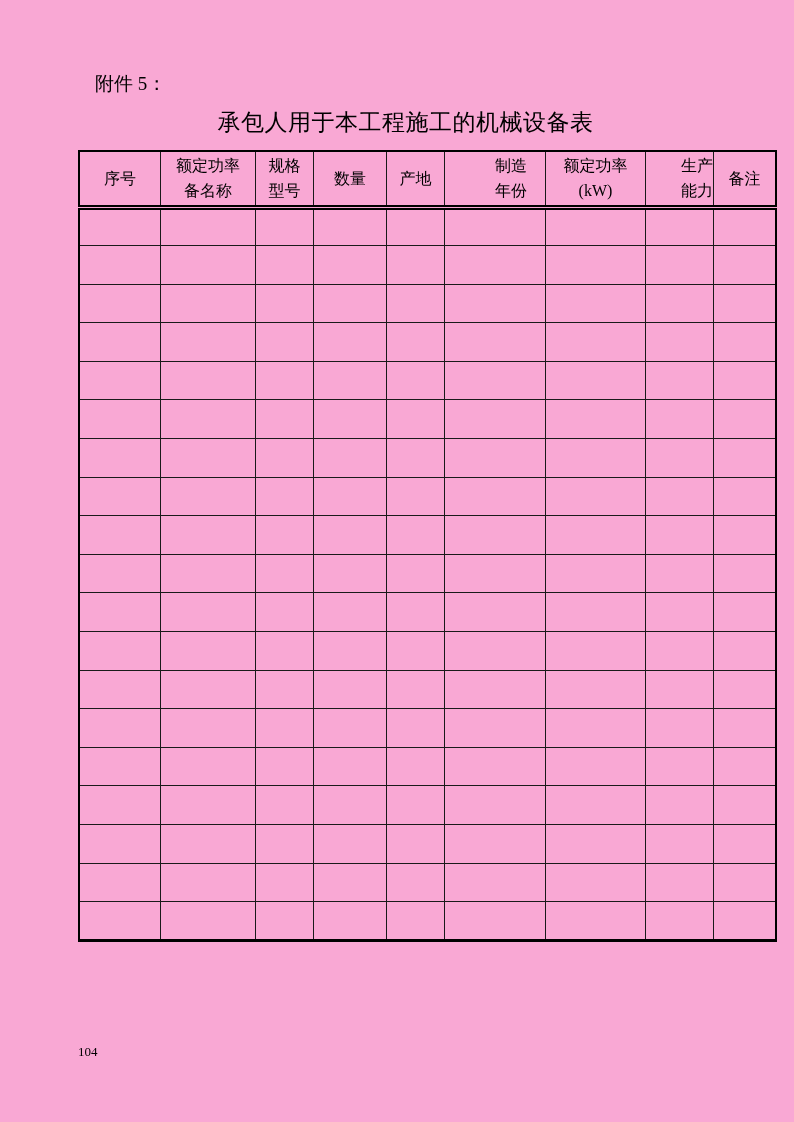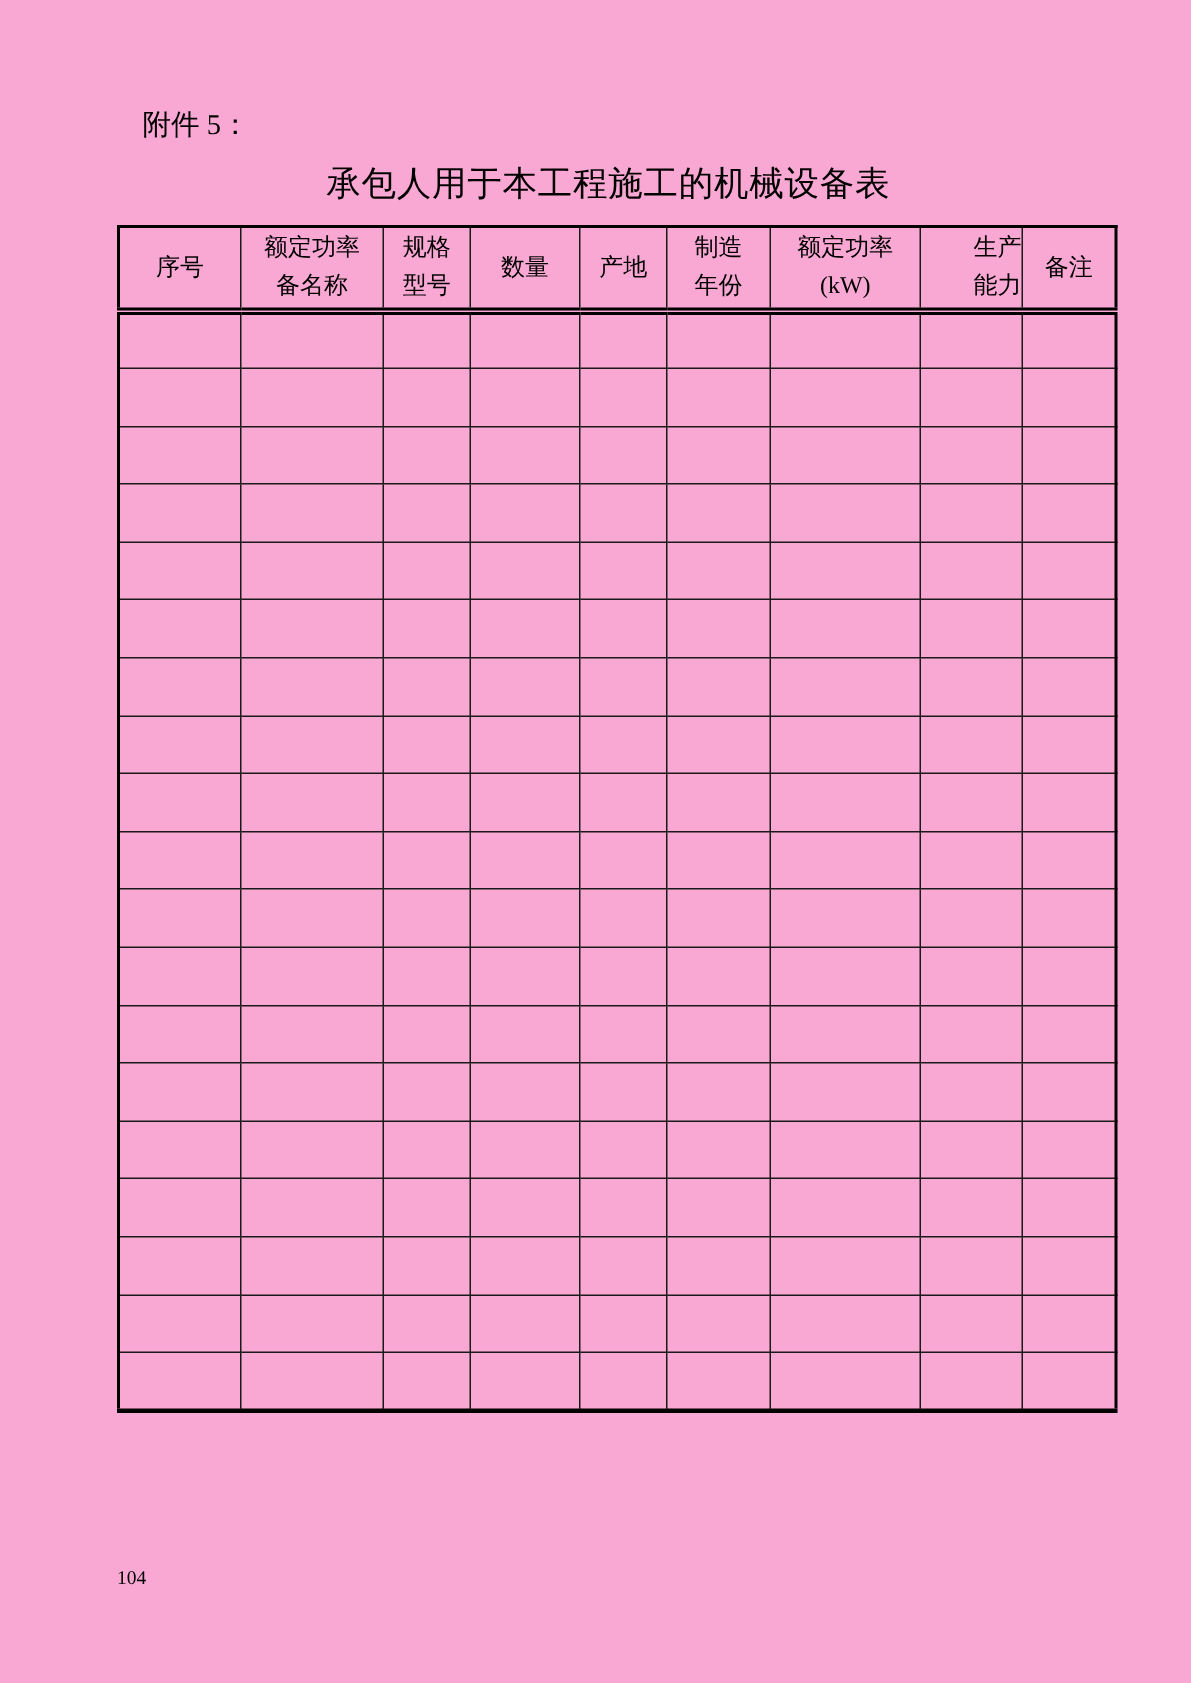--- a/index.html
+++ b/index.html
@@ -67,21 +67,21 @@
   }
   table.equipment tbody td {
     font-size: 14px;
   }
   
   table.equipment .c0 { width: 80px; }
   table.equipment .c1 { width: 94px; }
   table.equipment .c2 { width: 57px; }
   table.equipment .c3 { width: 72px; }
   table.equipment .c4 { width: 57px; }
-  table.equipment .c5 { width: 68px; }
+  table.equipment .c5 { width: 68px; padding-left: 32px; }
   table.equipment .c6 { width: 99px; }
   table.equipment .c7 { width: 67px; text-align: right; }
   table.equipment .c8 { width: 61px; }
   .page-number {
     position: absolute;
     left: 78px;
     top: 1044px;
     width: 655px;
     text-align: left;
     font-size: 13px;

